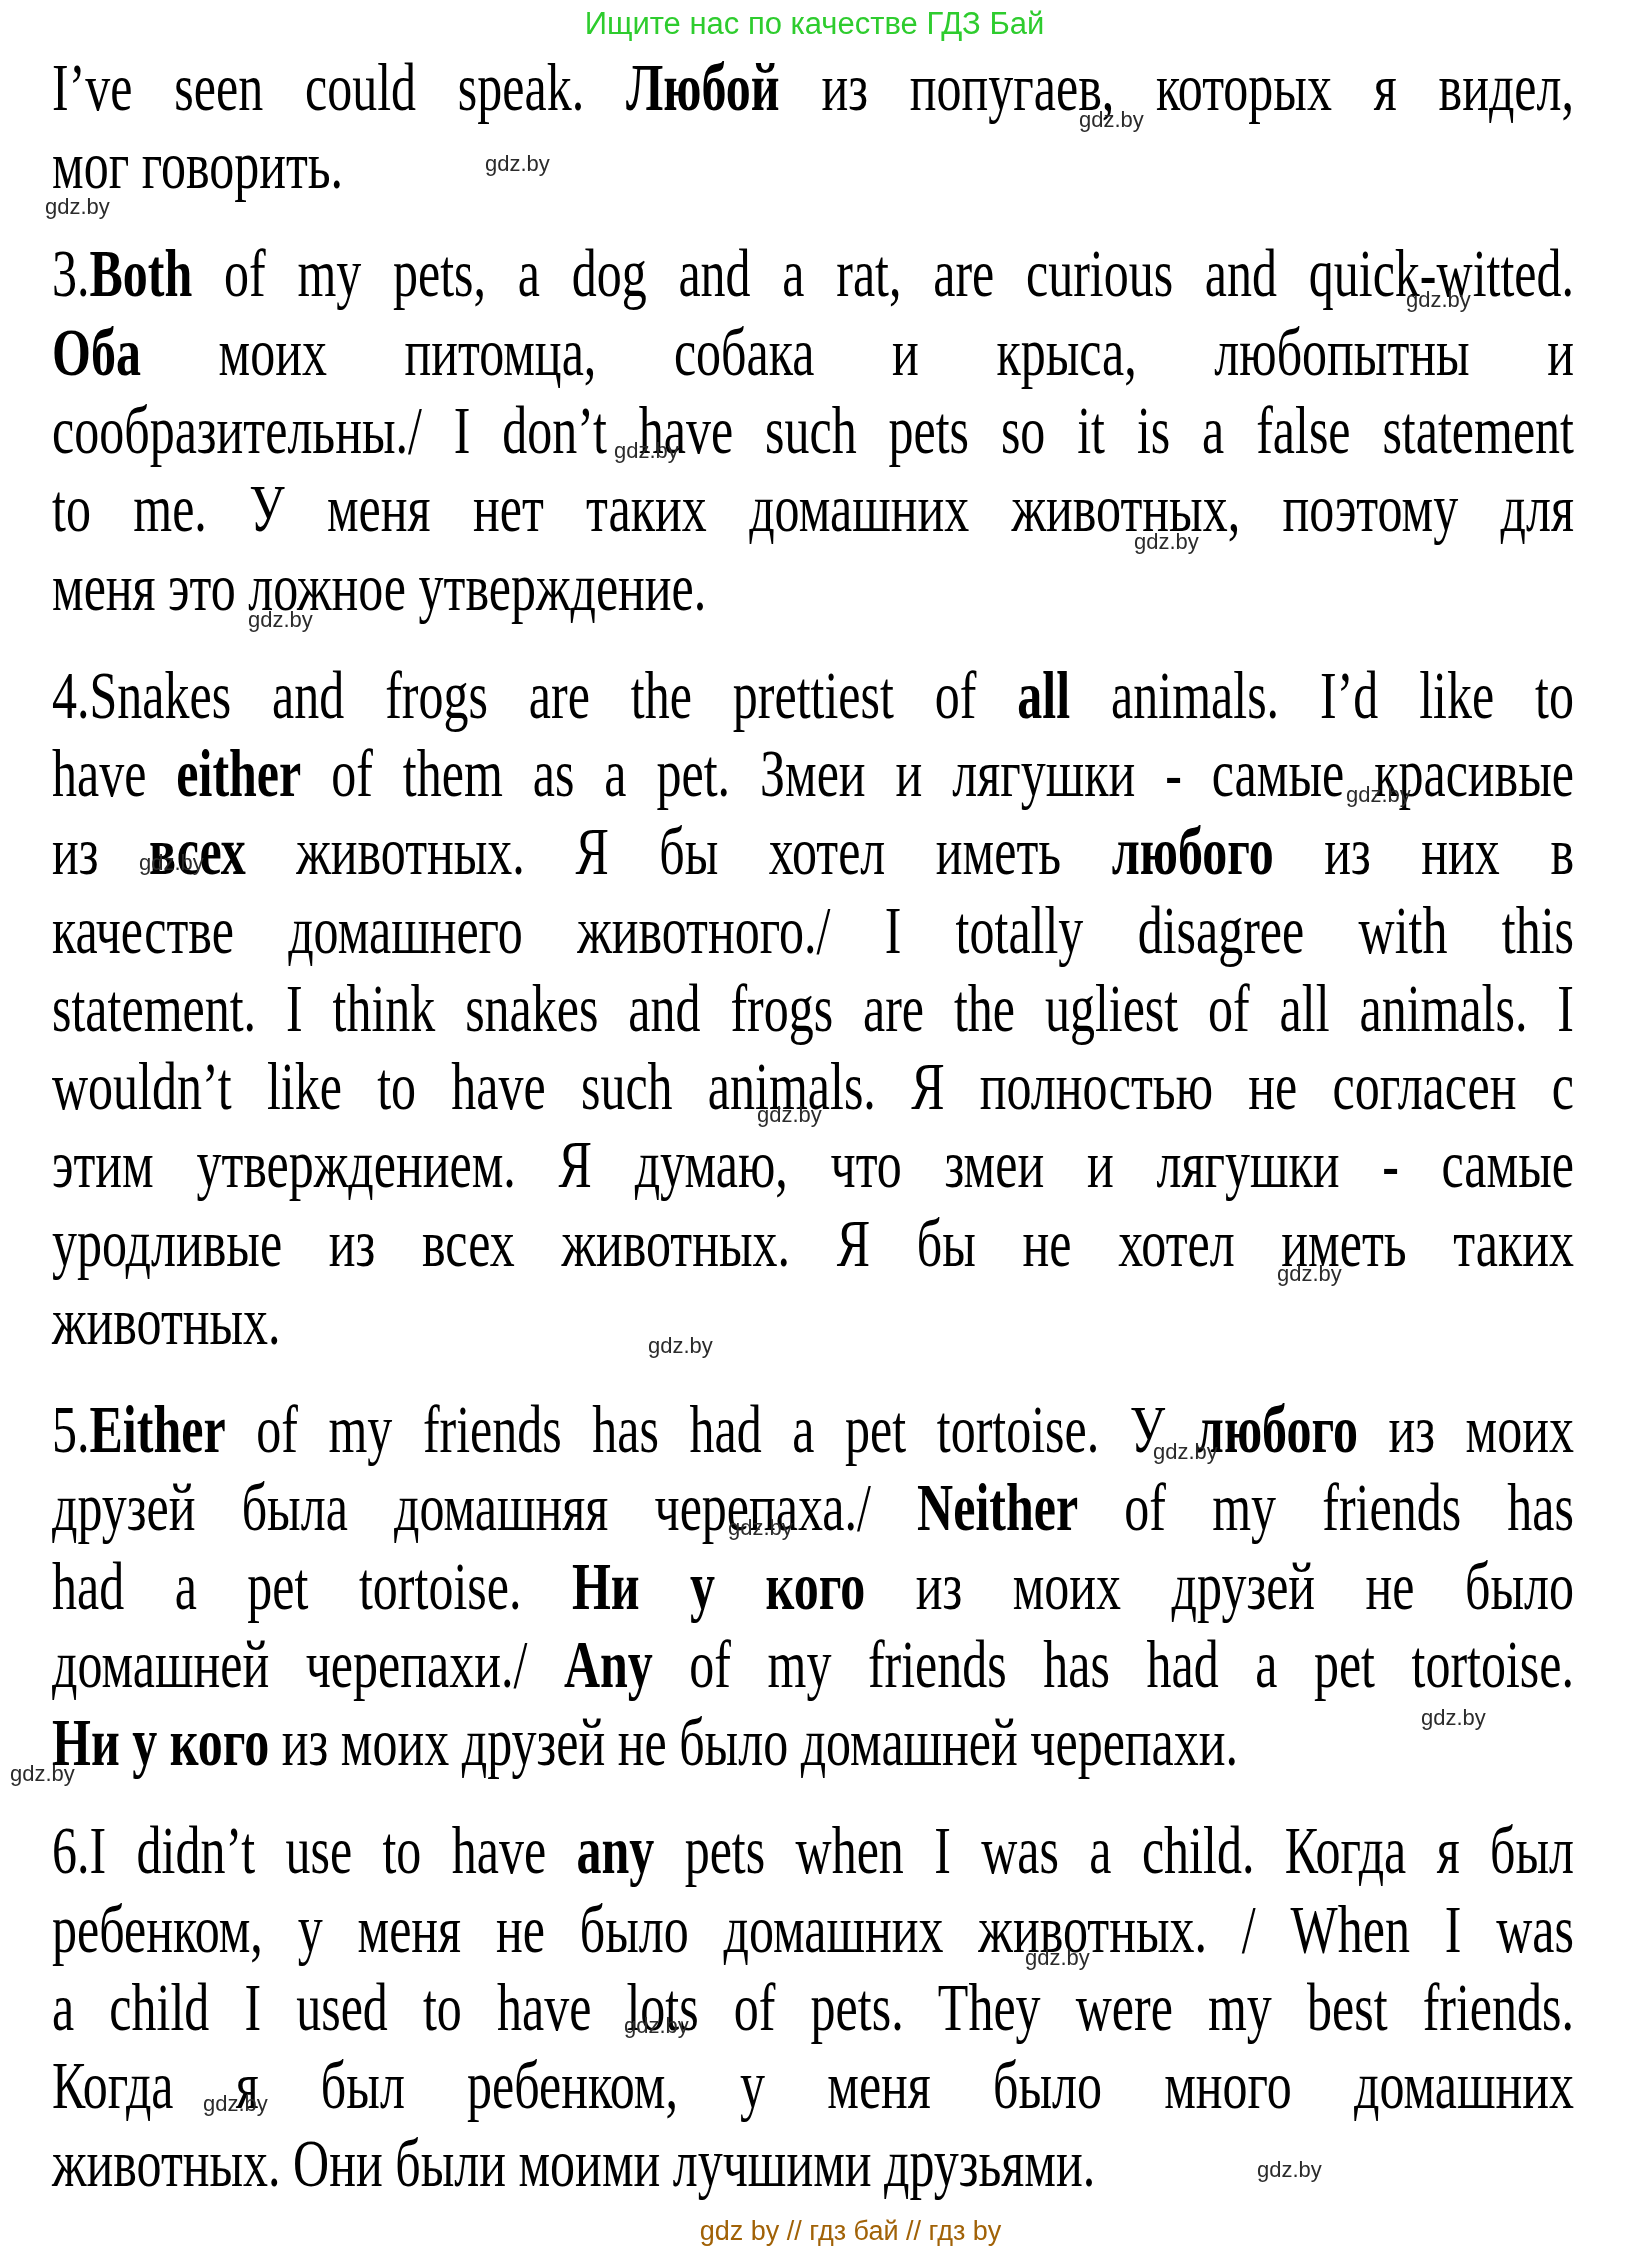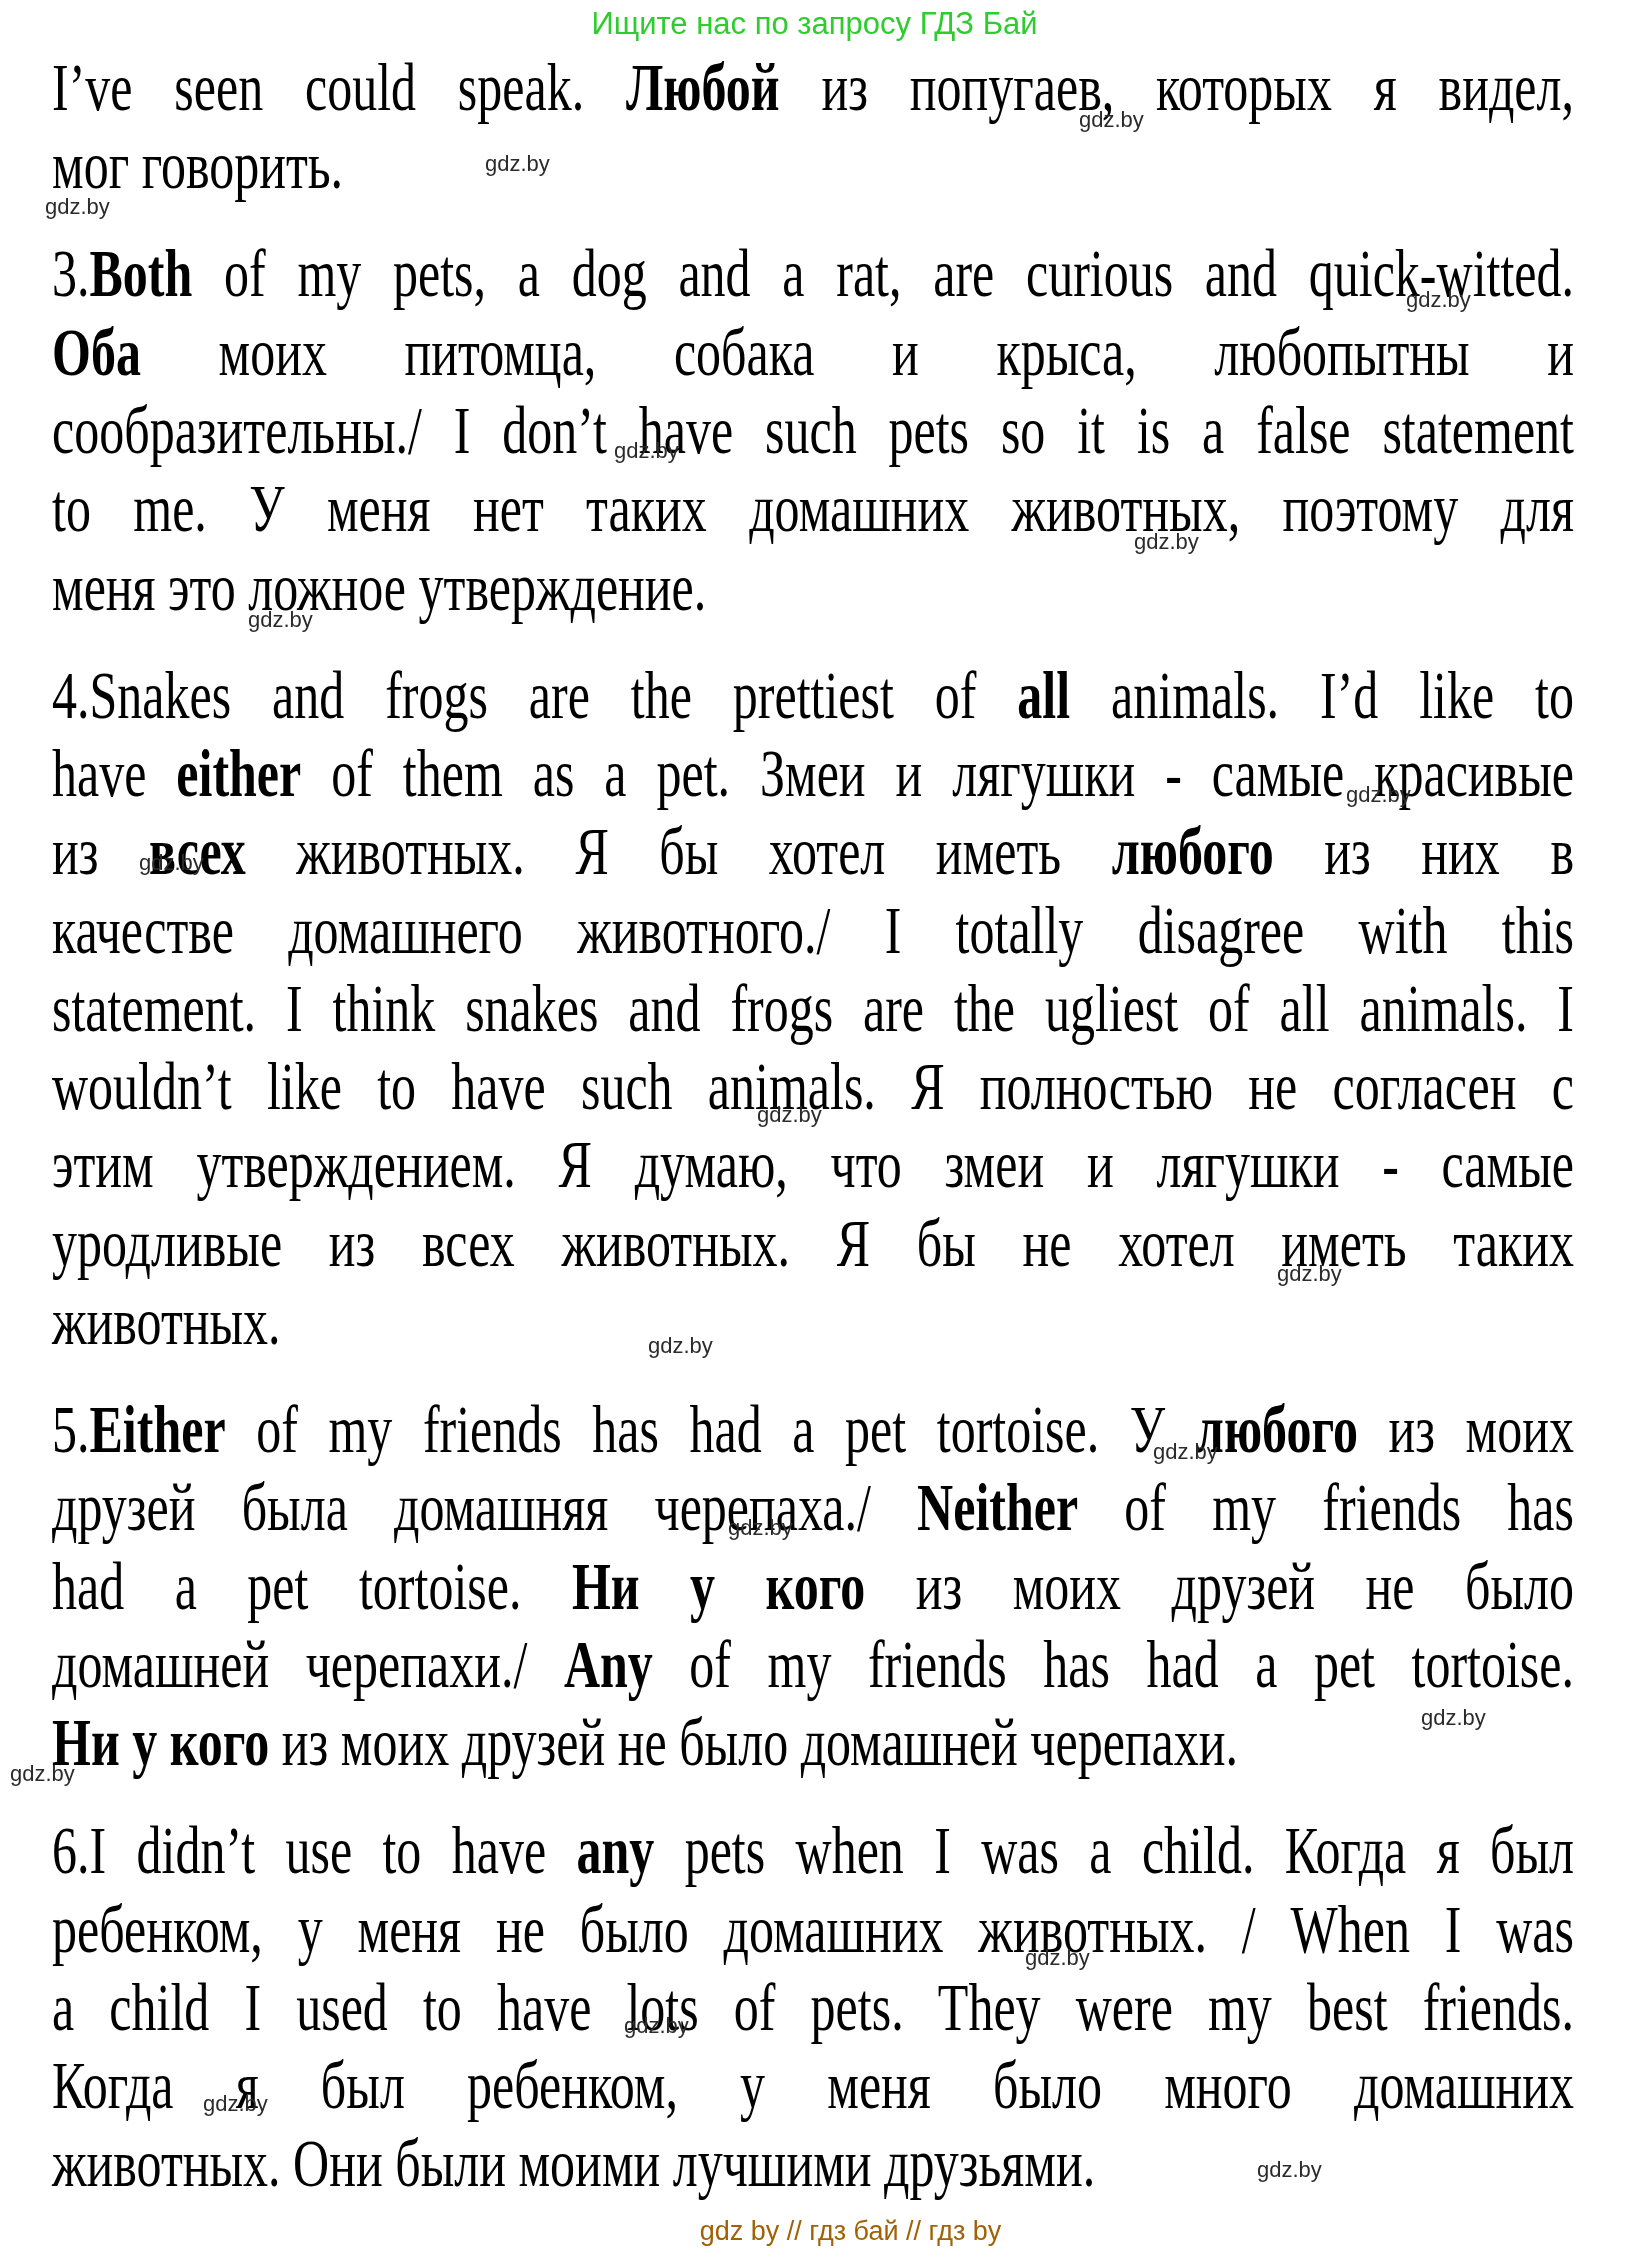--- a/index.html
+++ b/index.html
@@ -18,21 +18,21 @@
   .wm{position:absolute;font-family:"Liberation Sans","DejaVu Sans",sans-serif;
         font-size:22px;color:#2b2b2b;white-space:nowrap;}
   #site-footer{position:absolute;top:2216px;left:0;width:100%;text-align:center;
         font-family:"Liberation Sans","DejaVu Sans",sans-serif;font-size:27px;}
 </style>
 </head>
 <body>
 
 <div id="page">
 
-  <div id="promo-header" style="color:#2ecc2e;">Ищите нас по запросу ГДЗ Бай</div>
+  <div id="promo-header" style="color:#2ecc2e;">Ищите нас по качестве ГДЗ Бай</div>
 
   <div id="text-block">
 
     <div class="para">
       <div class="line j"><span>I’ve seen could speak. </span><span class="b">Любой</span><span> из попугаев, которых я видел,</span></div>
       <div class="line"><span>мог говорить.</span></div>
     </div>
 
     <div class="para">
       <div class="line j"><span>3.</span><span class="b">Both</span><span> of my pets, a dog and a rat, are curious and quick-witted.</span></div>

